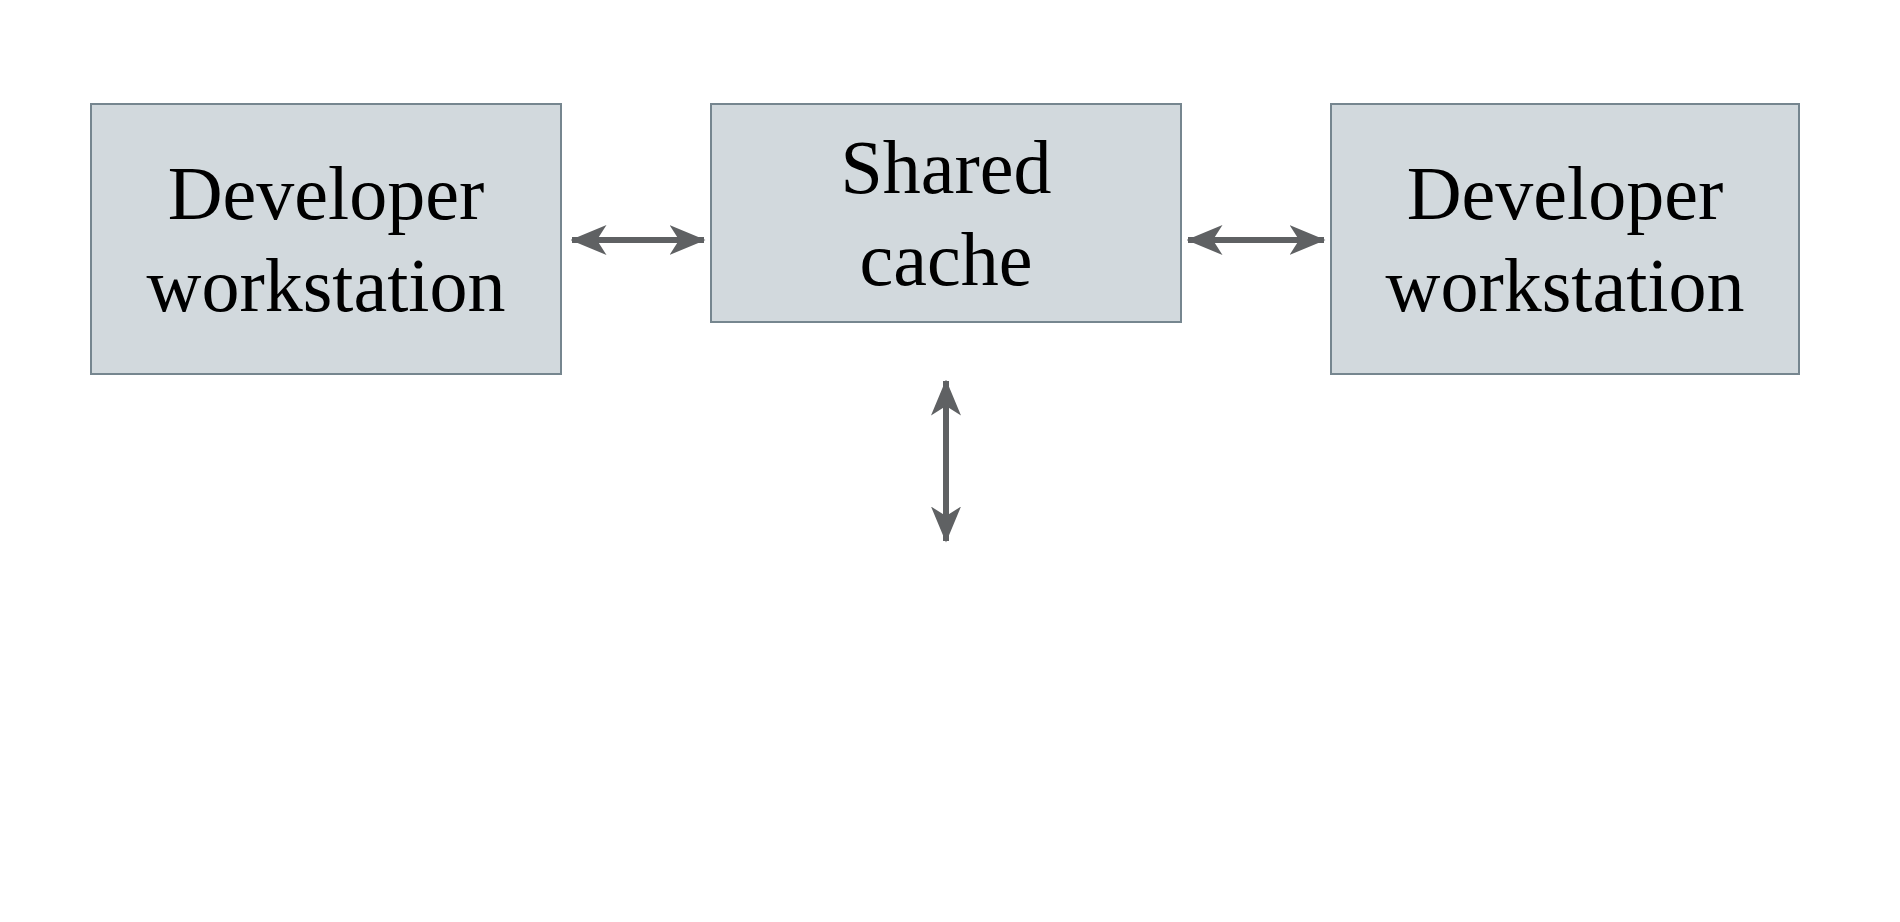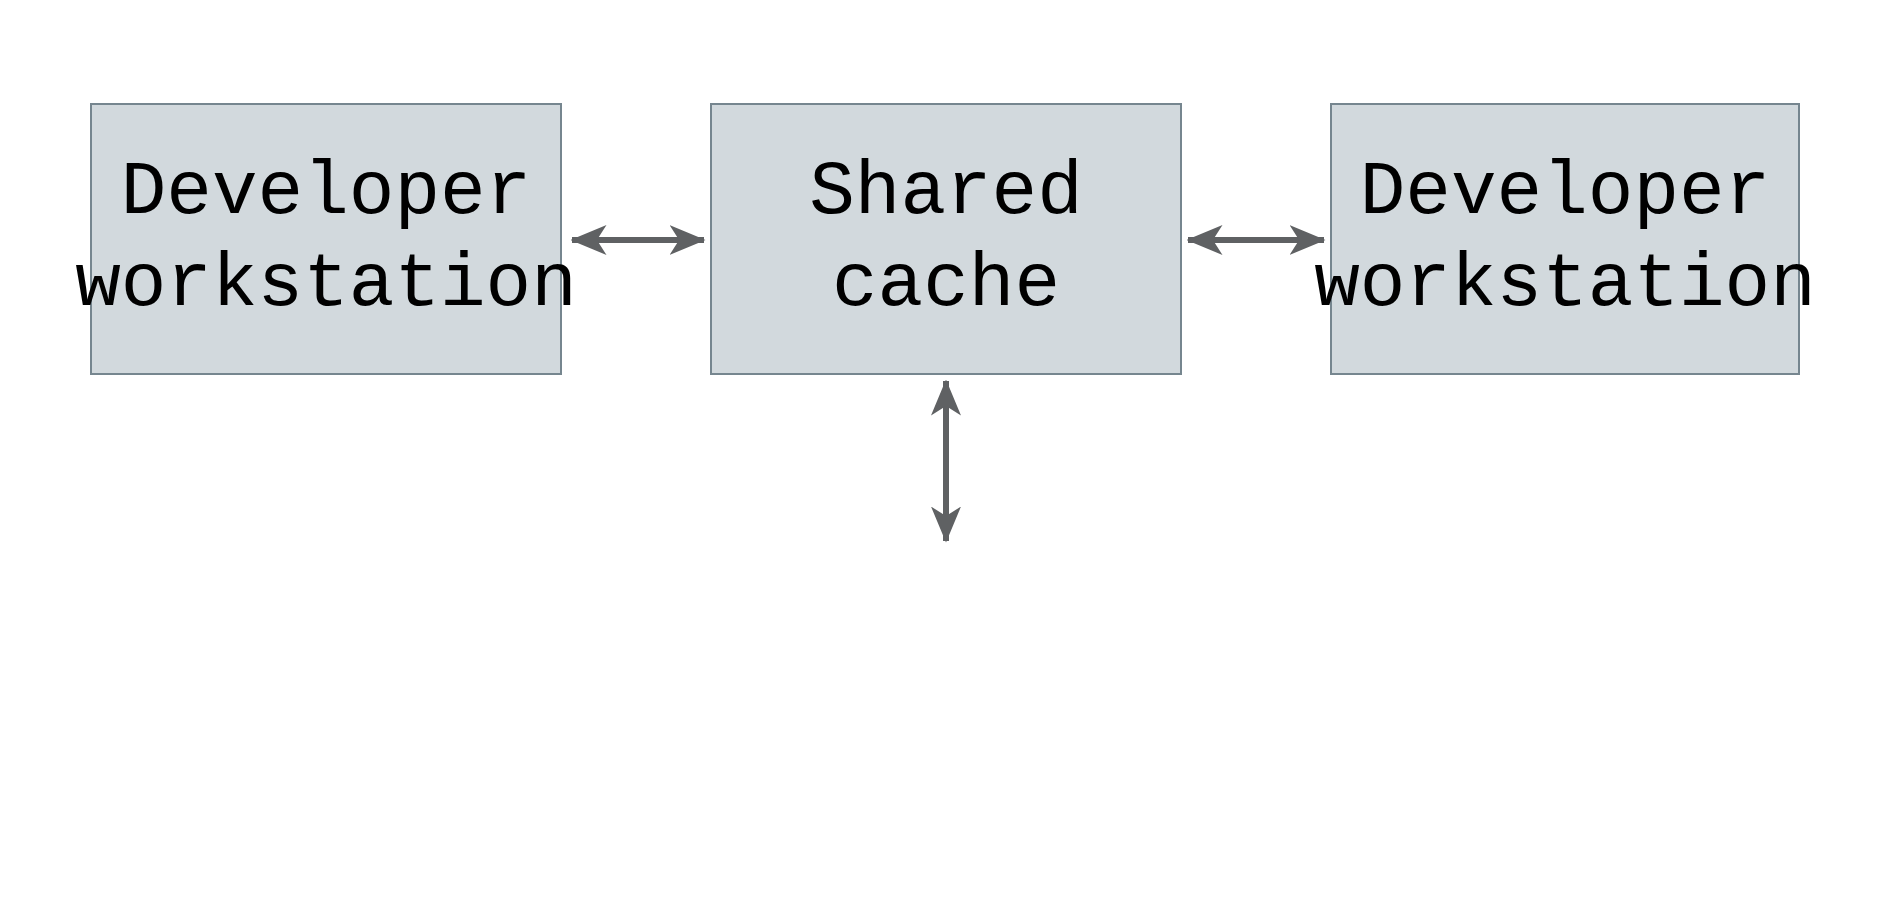--- a/index.html
+++ b/index.html
@@ -9,21 +9,21 @@
     --connector: #5f6163;
     --text: #000000;
   }
   * { margin: 0; padding: 0; box-sizing: border-box; }
   html, body { background: var(--background); }
   .canvas {
     position: relative;
     width: 1900px;
     height: 922px;
     background: var(--background);
-    font-family: Liberation Mono, monospace;
+    font-family: Liberation Serif, serif;
     overflow: hidden;
   }
   .connectors {
     position: absolute;
     left: 0; top: 0;
     width: 1900px;
     height: 922px;
     pointer-events: none;
   }
   .connectors line {
@@ -44,21 +44,21 @@
     text-align: center;
   }
   .node .label {
     white-space: pre-line;
     font-size: 76px;
     line-height: 92px;
     color: var(--text);
     letter-spacing: 0px;
   }
   .node-dev-left   { left:  90px; top: 103px; width: 472px; height: 272px; }
-  .node-cache      { left: 710px; top: 103px; width: 472px; height: 272px; }
+  .node-cache      { left: 710px; top: 103px; width: 472px; height: 220px; }
   .node-dev-right  { left: 1330px; top: 103px; width: 470px; height: 272px; }
   .node-ci         { left: 710px; top: 545px; width: 472px; height: 274px; }
 </style>
 </head>
 <body>
 
 <div class="canvas">
 
   <svg class="connectors" viewBox="0 0 1900 922" xmlns="http://www.w3.org/2000/svg">
     <defs>

